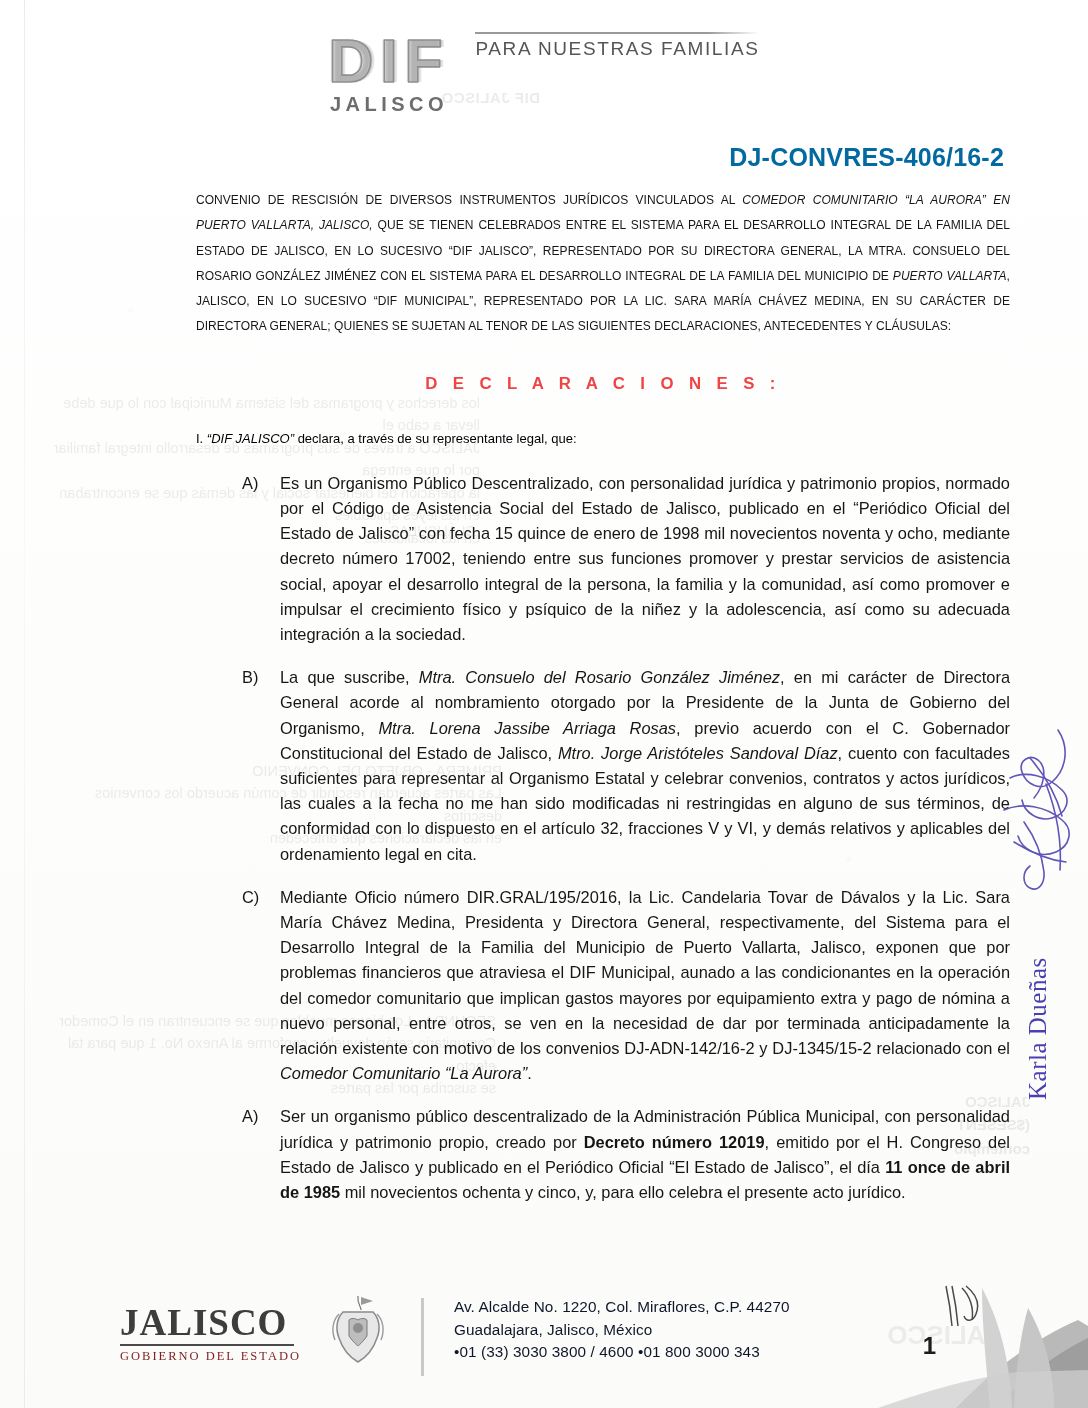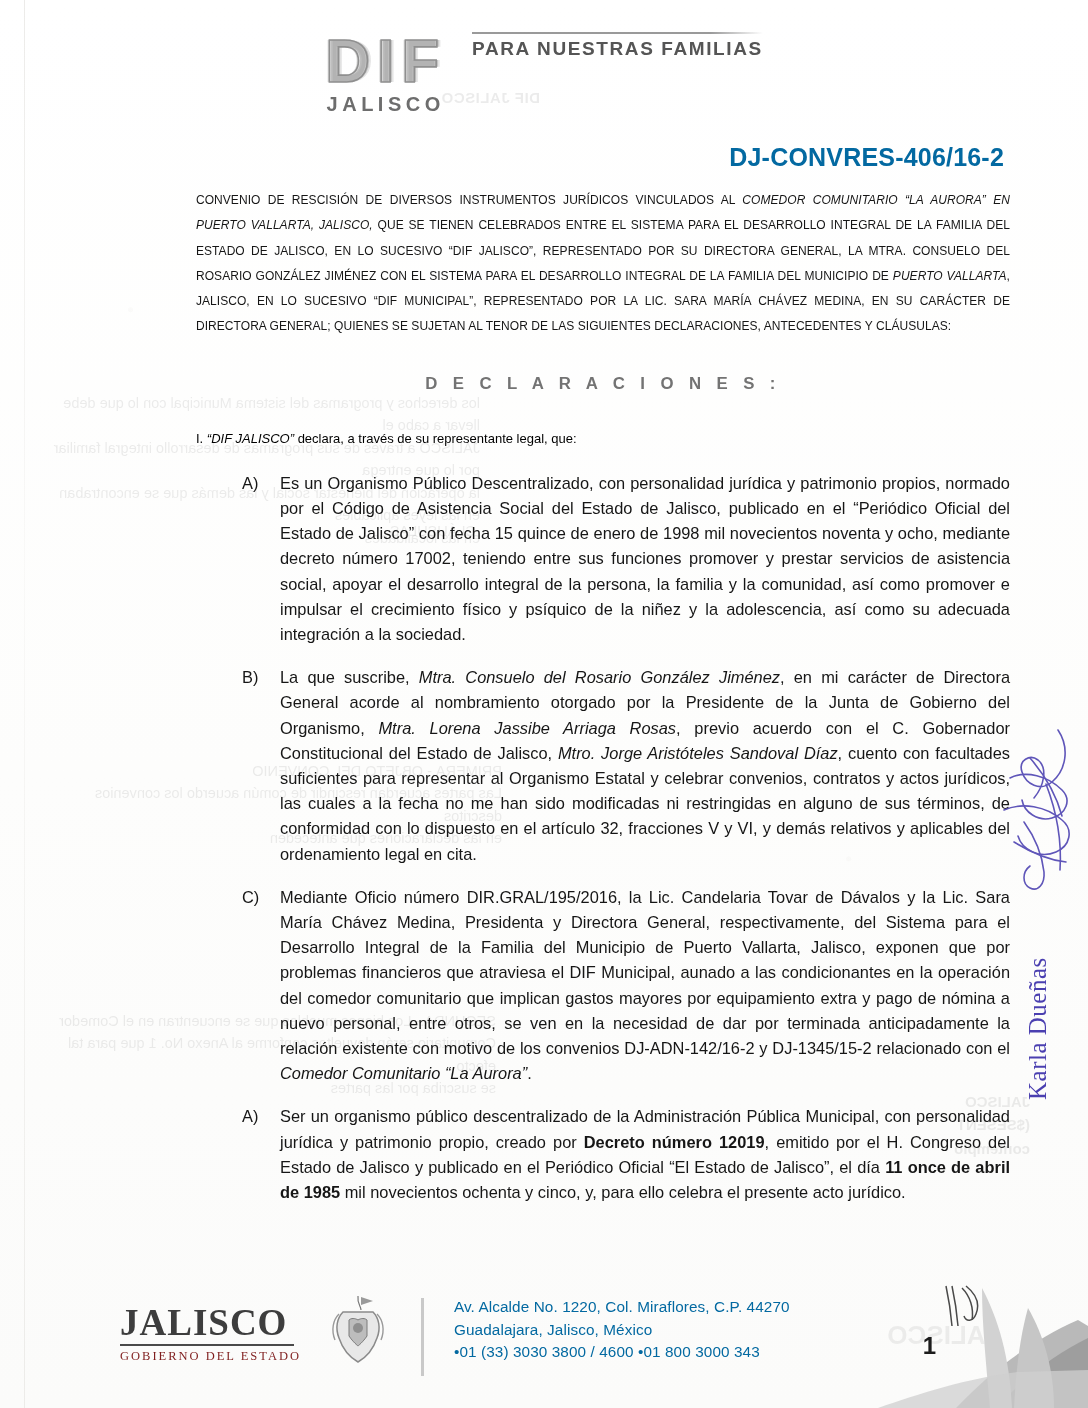--- a/index.html
+++ b/index.html
@@ -106,21 +106,21 @@
     color: #9a9a9a;
     font-style: normal;
   }
   .bien-underline {
     height: 2px;
     background: linear-gradient(90deg, rgba(120,120,120,.75) 0%, rgba(120,120,120,.75) 82%, rgba(120,120,120,0) 100%);
     margin: -4px 0 4px 0;
   }
   .bien-sub {
     font-size: 19px;
-    font-weight: 700;
+    font-weight: 400;
     letter-spacing: 1.6px;
     color: #555;
   }
 
   
   .doc-number {
     position: absolute;
     right: 84px;
     top: 143px;
     font-size: 25px;
@@ -146,21 +146,21 @@
     color: #161616;
   }
   .preamble i { font-style: italic; }
 
   .decl-heading {
     text-align: center;
     font-size: 16.8px;
     font-weight: 700;
     letter-spacing: 5.4px;
     margin: 34px 0 32px 0;
-    color: #737373;
+    color: #ef4444;
   }
 
   .roman-item {
     font-size: 13px;
     line-height: 25px;
     color: #000000;
     margin-bottom: 20px;
   }
   .roman-item i { font-style: italic; }
   .roman-item b { font-weight: 700; }
@@ -257,21 +257,21 @@
     width: 3px;
     align-self: stretch;
     background: #c9c9c9;
     margin: 14px 4px 14px 6px;
     min-height: 78px;
   }
   .contact {
     padding-top: 12px;
     font-size: 15.3px;
     line-height: 22.5px;
-    color: #0369a1;
+    color: #0f172a;
     letter-spacing: .1px;
   }
   .page-number {
     position: absolute;
     right: 152px;
     bottom: 48px;
     font-size: 24px;
     font-weight: 700;
     color: #1c1c1c;
   }

